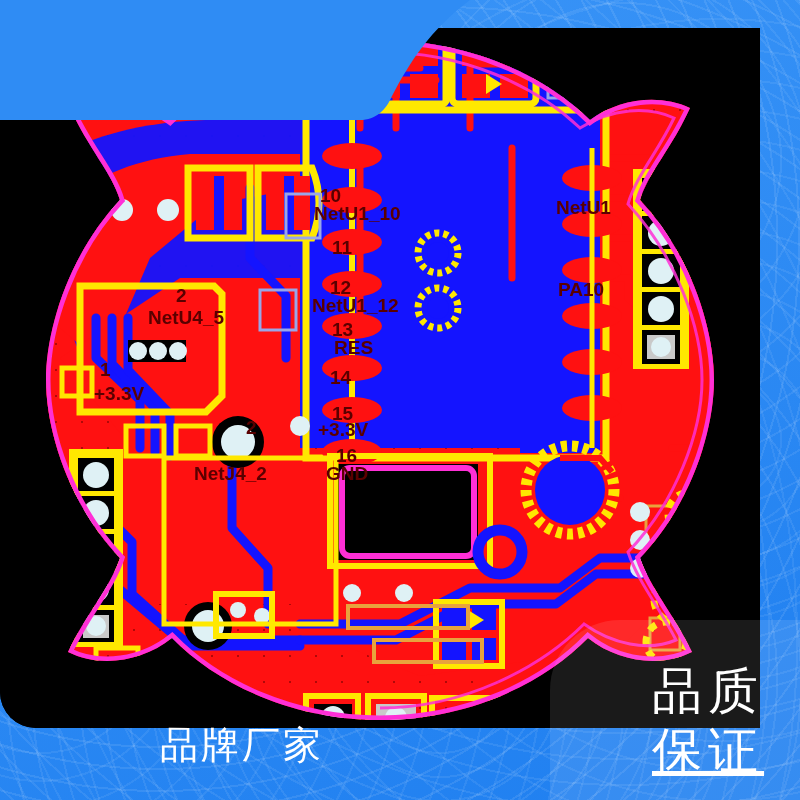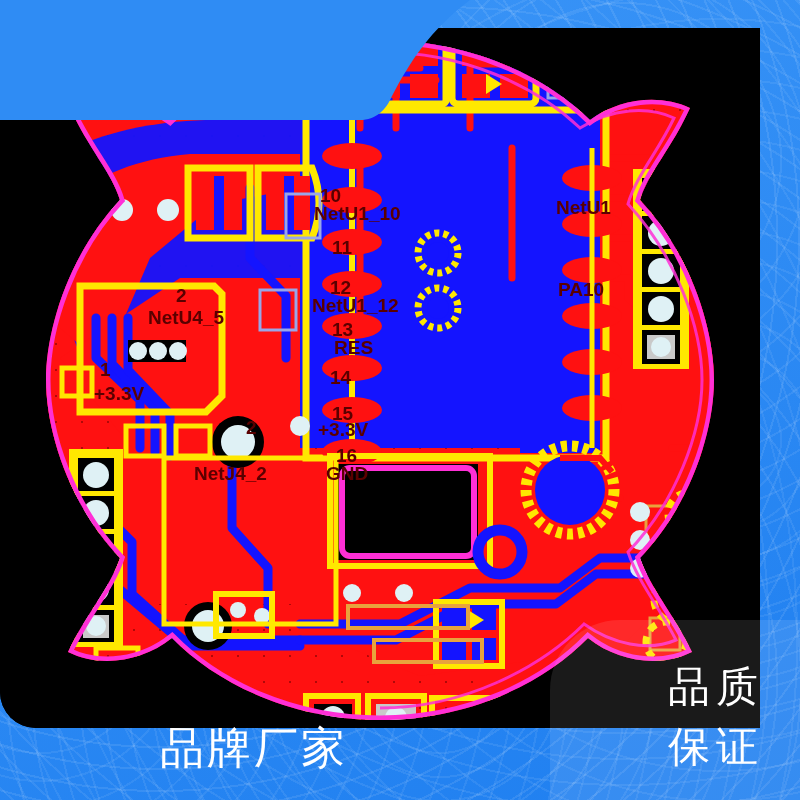--- a/index.html
+++ b/index.html
@@ -31,33 +31,33 @@
   }
   #pcb svg{display:block;}
   
   .hdr{
     position:absolute;left:18px;top:14px;
     color:#fff;font-size:40px;letter-spacing:1px;line-height:1;
     text-shadow:0 1px 2px rgba(0,0,0,.25);white-space:nowrap;
   }
   .brand{
     position:absolute;left:160px;top:726px;
-    color:#fff;font-size:44px;letter-spacing:3px;line-height:1;white-space:nowrap;
+    color:#fff;font-size:38px;letter-spacing:3px;line-height:1;white-space:nowrap;
   }
   #corner{
     position:absolute;right:0;top:620px;width:250px;height:180px;
     background:rgba(255,255,255,.10);
     border-top-left-radius:70px;
   }
   .q{
-    position:absolute;right:36px;color:#fff;font-size:42px;
+    position:absolute;right:36px;color:#fff;font-size:50px;
     letter-spacing:6px;line-height:1;white-space:nowrap;
   }
   .q1{top:666px;}
-  .q2{top:726px;}
+  .q2{top:726px;text-decoration:underline;}
   
   .wedge{
     position:absolute;left:0;top:0;width:800px;height:120px;
     pointer-events:none;
   }
 </style>
 </head>
 <body>
 
 <div id="stage">

